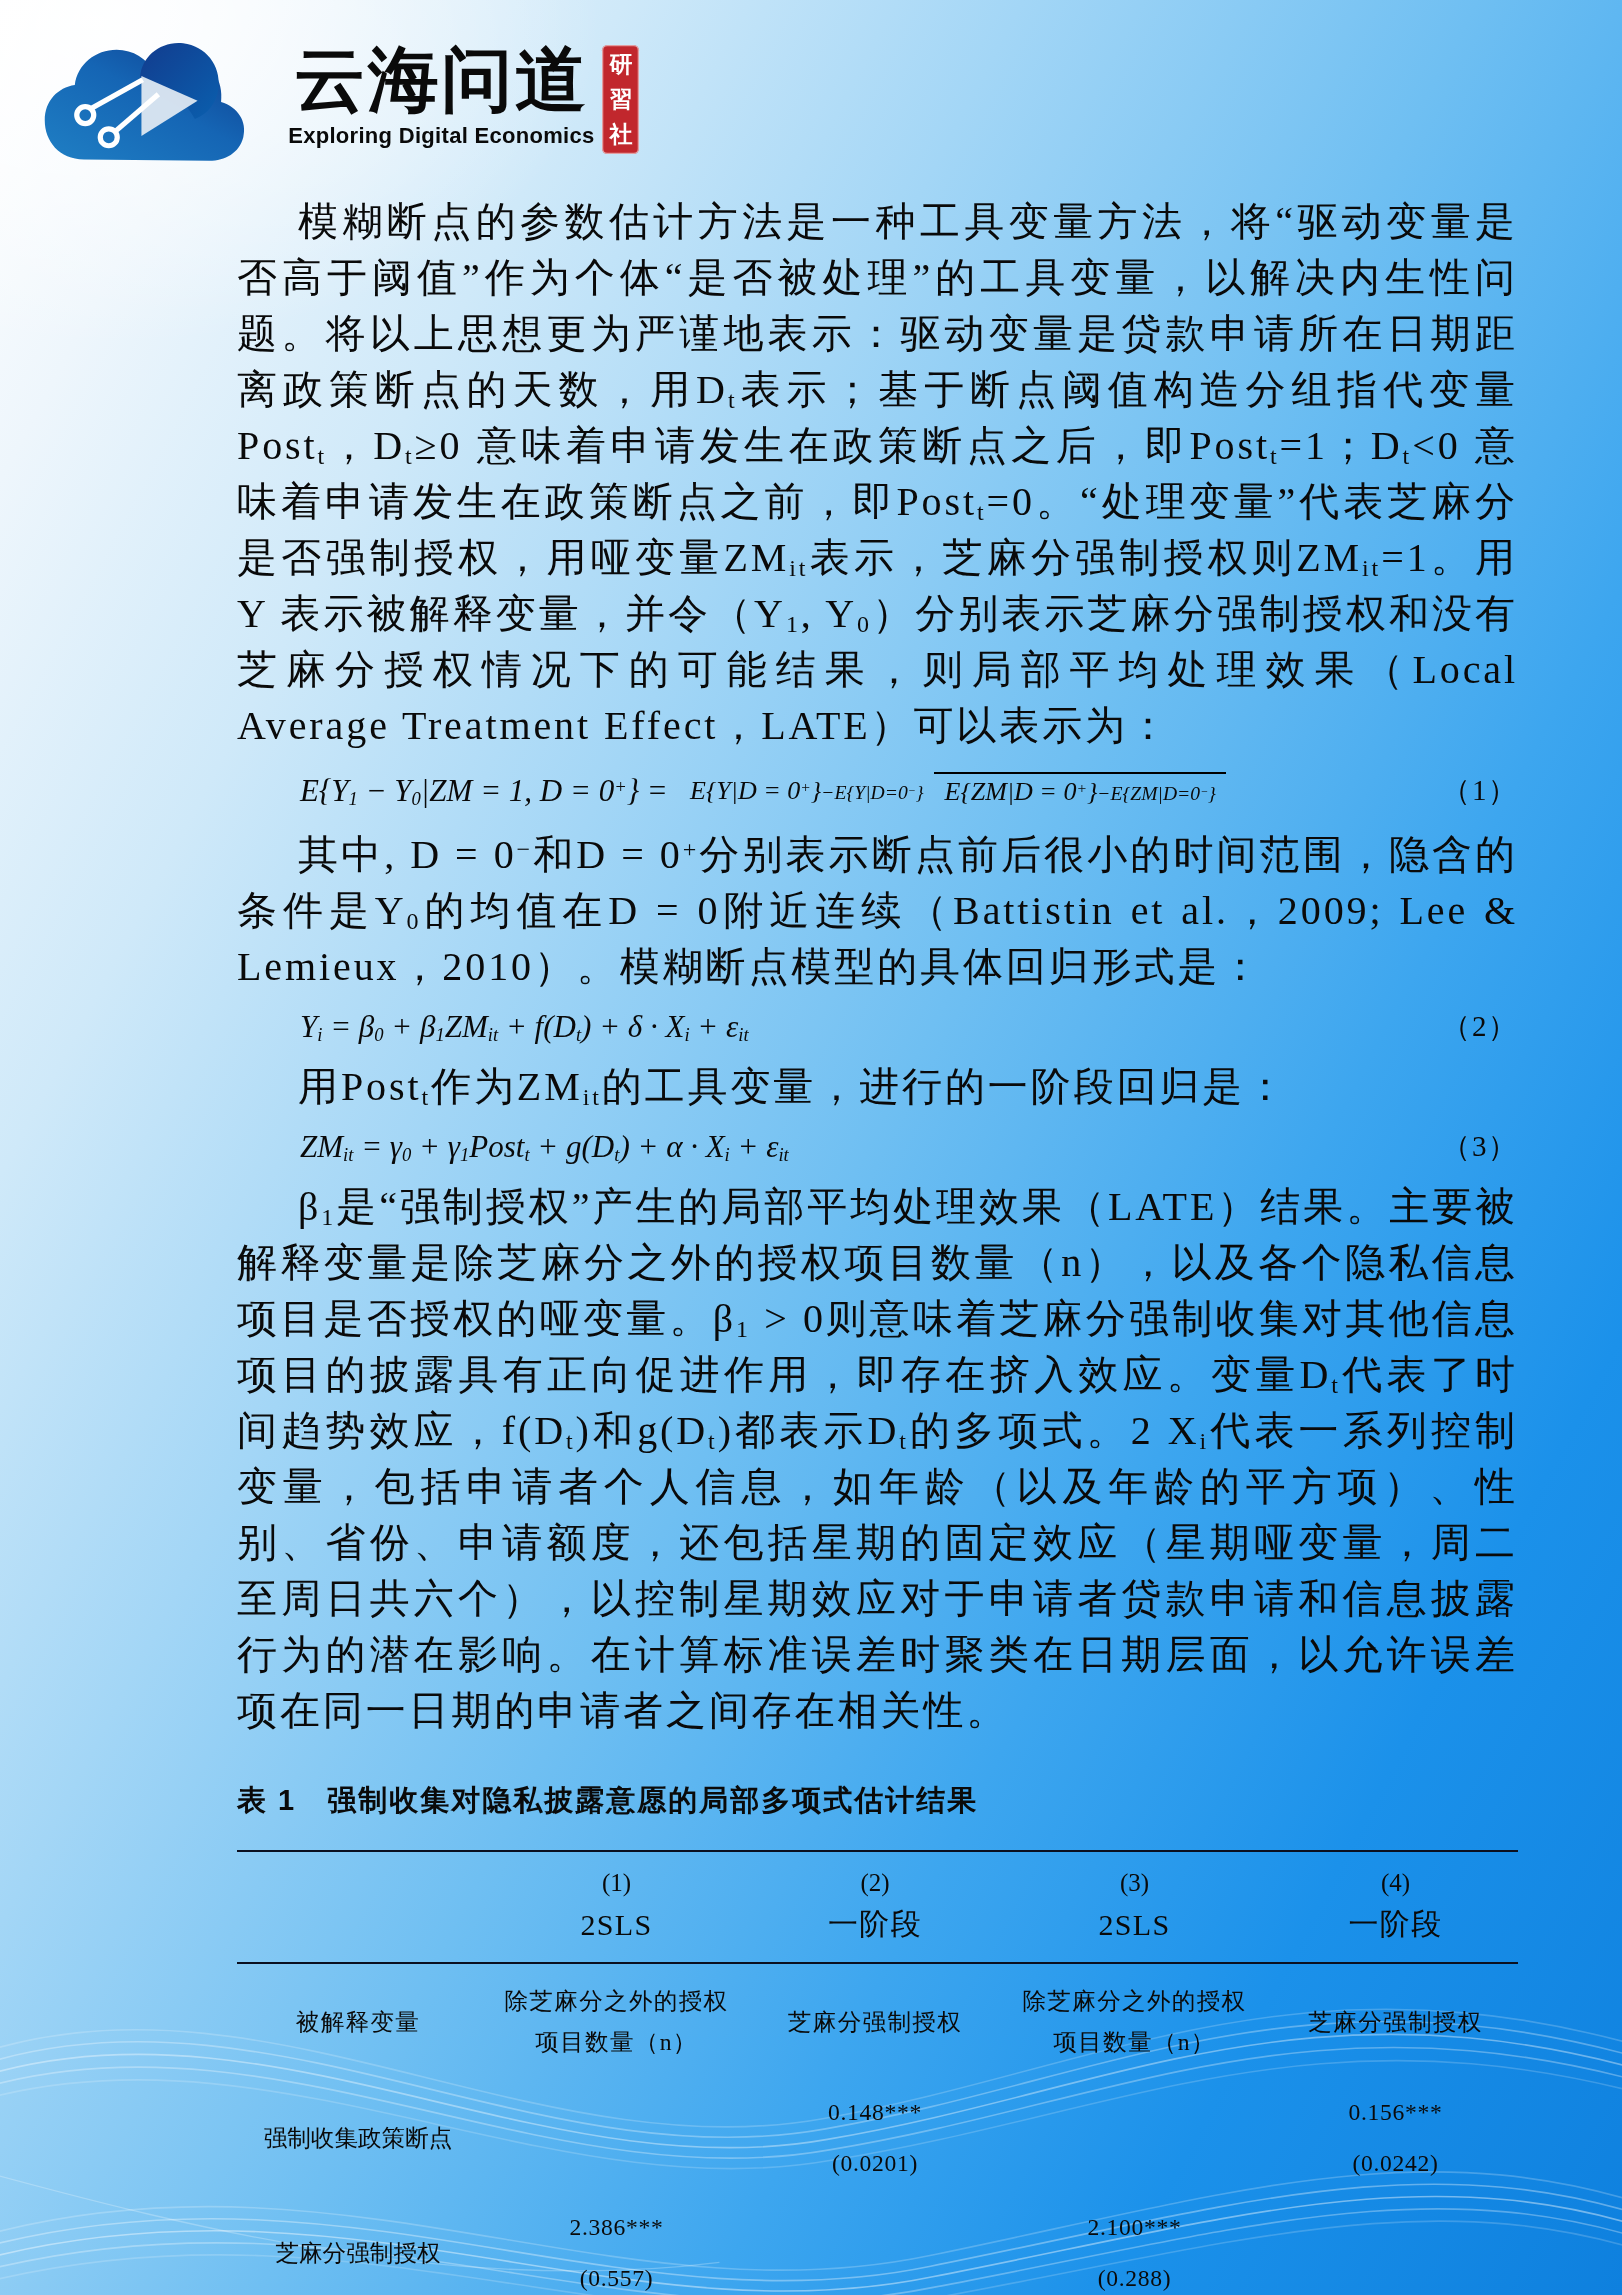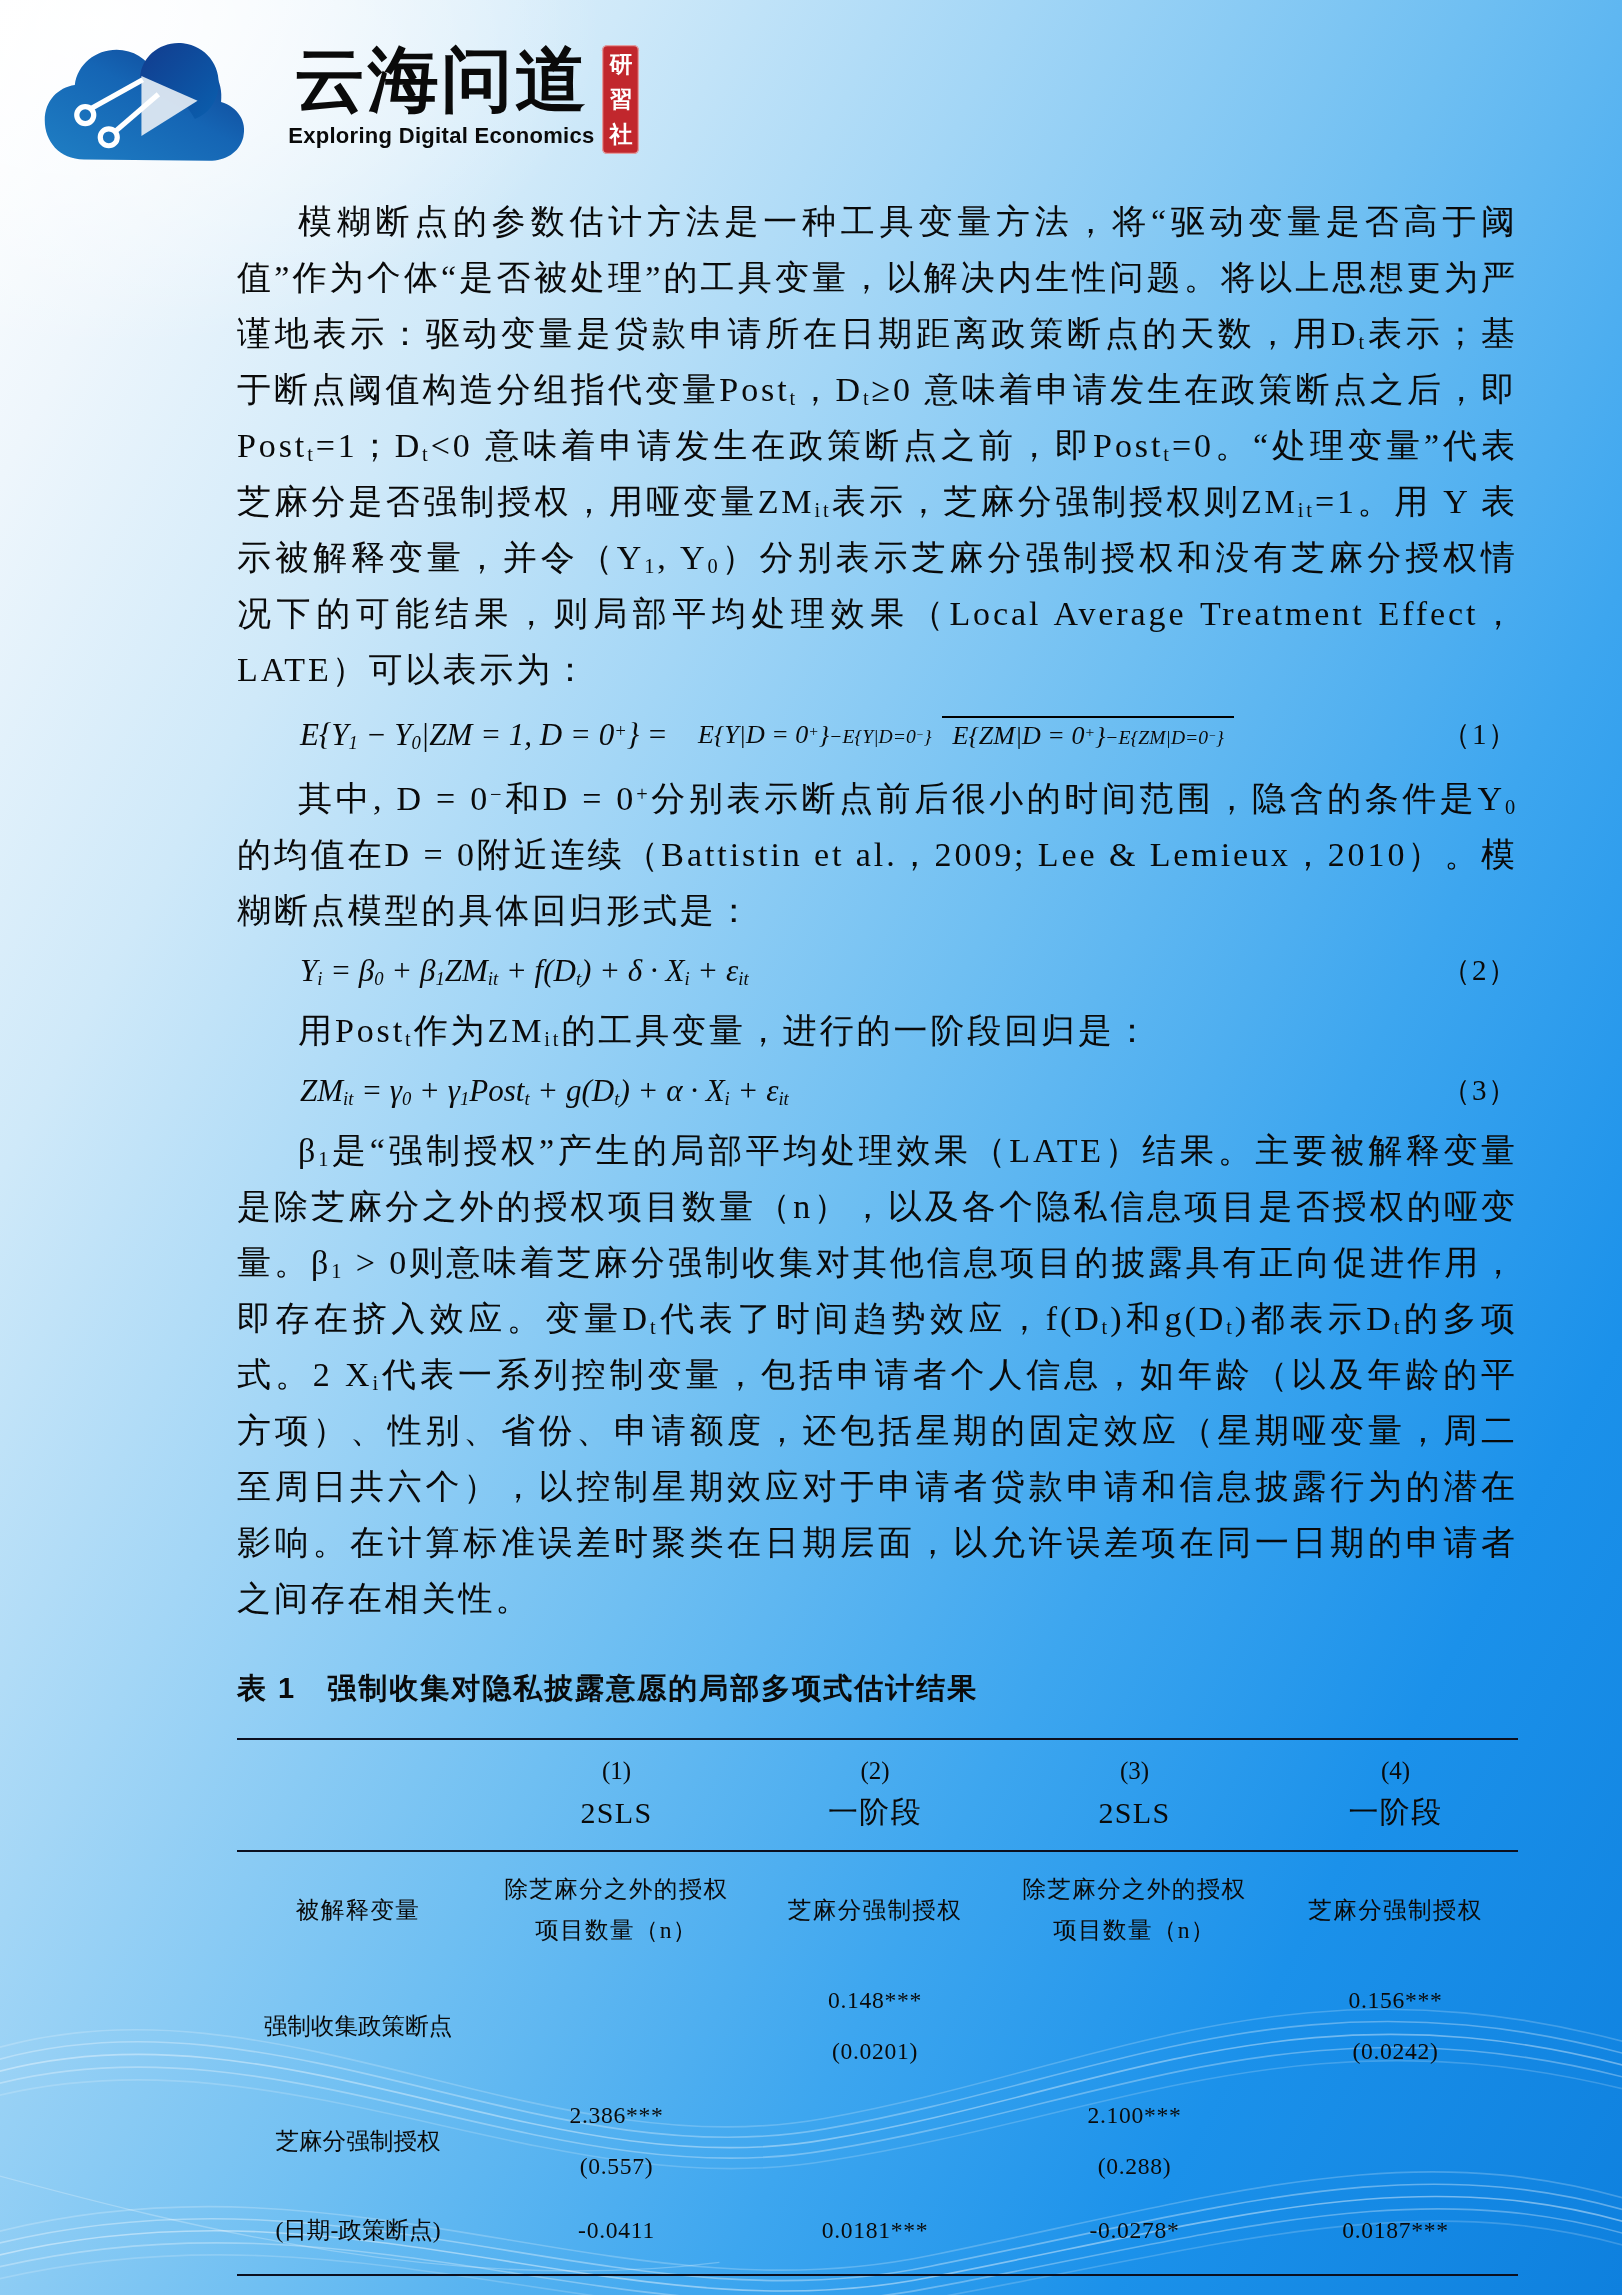--- a/index.html
+++ b/index.html
@@ -20,25 +20,25 @@
   .logo{position:absolute;left:43px;top:38px;display:flex;align-items:flex-start;}
   .logo-text{margin-left:9.2px;}
   .logo-title{font-size:71px;line-height:85px;font-weight:700;letter-spacing:2.6px;font-family:"Liberation Serif","DejaVu Serif",serif;text-align:center;}
   .logo-sub{font-size:22px;line-height:26px;font-weight:700;letter-spacing:0.3px;font-family:"Liberation Sans","DejaVu Sans",sans-serif;}
   .seal{width:37px;height:109px;margin-left:7.9px;margin-top:6.5px;background:#c1272d;border-radius:5.2px;
         box-shadow:inset 0 0 0 1.3px rgba(255,255,255,.55);
         display:flex;flex-direction:column;align-items:center;justify-content:space-evenly;
         color:#fff;font-size:23px;font-weight:700;font-family:"Liberation Serif","DejaVu Serif",serif;}
   
   .content{position:absolute;left:237px;top:194px;width:1281px;}
-  .para{margin:0;font-size:34px;line-height:56px;letter-spacing:2.9px;text-align:justify;text-justify:inter-character;text-indent:61px;}
+  .para{margin:0;font-size:40px;line-height:56px;letter-spacing:2.9px;text-align:justify;text-justify:inter-character;text-indent:61px;}
   sub{font-size:.6em;vertical-align:-0.22em;line-height:0;}
   sup{font-size:.6em;vertical-align:.45em;line-height:0;}
   
-  .eq{display:flex;align-items:center;padding-left:63px;font-style:italic;gap:8px;}
+  .eq{display:flex;align-items:center;padding-left:63px;font-style:italic;}
   .eq-num{margin-left:auto;font-style:normal;font-size:29px;letter-spacing:1.3px;}
   .eq1{margin:17px 0 15.7px;}
   .eq1 .lhs{font-size:31px;}
   .frac{display:inline-flex;flex-direction:row;align-items:center;margin-left:11.8px;}
   .frac .num,.frac .den{padding:2.6px 10.5px;font-size:26px;white-space:nowrap;}
   .frac .den{border-top:2.6px solid #000;}
   .frac .sm{font-size:19.6px;}
   .eq-line{margin:12px 0;}
   .eq-line .body{font-size:31px;}
   

